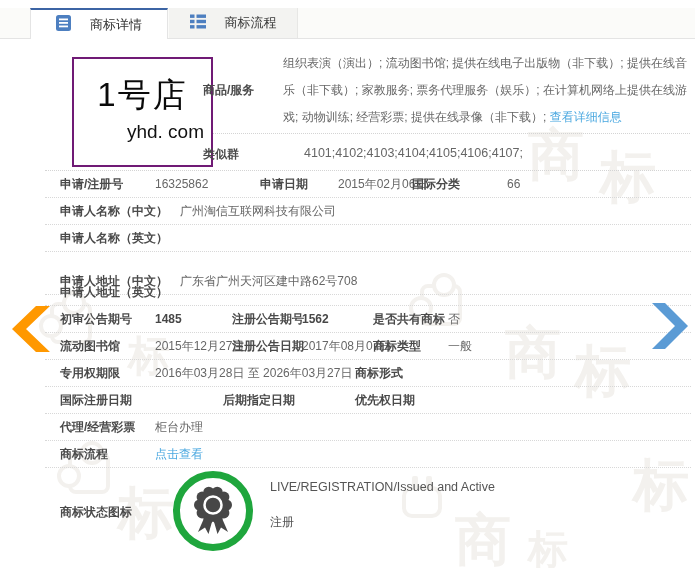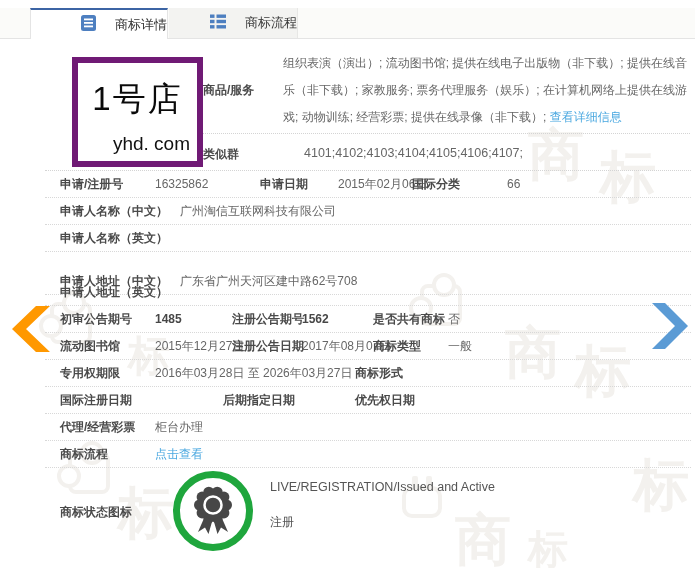--- a/index.html
+++ b/index.html
@@ -11,28 +11,28 @@
   .wm { position:absolute; z-index:0; color:#f3f1ee; font-weight:bold; user-select:none; }
   .wm-puzzle { position:absolute; z-index:0; width:42px; height:42px; border:4px solid #f3f1ee; border-radius:8px; }
   .wm-puzzle::before { content:""; position:absolute; width:16px; height:16px; border:4px solid #f3f1ee; border-radius:50%; top:-15px; left:8px; background:#fff; }
   .wm-puzzle::after  { content:""; position:absolute; width:16px; height:16px; border:4px solid #f3f1ee; border-radius:50%; left:-15px; top:8px; background:#fff; }
   .wm-plug { position:absolute; z-index:0; width:40px; height:32px; border:4px solid #f3f1ee; border-radius:10px; }
   .wm-plug::before { content:""; position:absolute; width:6px; height:12px; background:#f3f1ee; top:-14px; left:6px; border-radius:2px; }
   .wm-plug::after  { content:""; position:absolute; width:6px; height:12px; background:#f3f1ee; top:-14px; right:6px; border-radius:2px; }
 
   
   .tabbar { position:absolute; top:8px; left:0; width:695px; height:31px; background:#fbfbf9; border-bottom:1px solid #e4e4e4; z-index:3; }
-  .tab { position:absolute; top:0; height:30px; display:flex; align-items:center; justify-content:flex-end; gap:19px; font-size:13px; color:#333; cursor:pointer; }
+  .tab { position:absolute; top:0; height:30px; display:flex; align-items:center; justify-content:center; gap:19px; font-size:13px; color:#333; cursor:pointer; }
   .tab-active { left:30px; width:138px; background:#fff; border-top:2px solid #3c64a4; border-left:1px solid #e4e4e4; border-right:1px solid #e4e4e4; height:31px; z-index:4; }
   .tab-inactive { left:169px; width:129px; background:#f3f3f1; border-right:1px solid #e7e7e5; color:#3a3a3a; }
 
   
-  .logo-box { position:absolute; left:72px; top:57px; width:131px; height:110px; background:#fff; border:6px solid #701a75; z-index:2; }
+  .logo-box { position:absolute; left:72px; top:57px; width:141px; height:110px; background:#fff; border:2px solid #701a75; z-index:2; }
   .logo-cn { margin-top:14px; text-align:center; font-size:33px; letter-spacing:2px; color:#0a0a0a; font-weight:500; }
-  .logo-en { text-align:right; padding-right:7px; margin-top:11px; font-size:19px; color:#111; }
+  .logo-en { text-align:right; padding-right:7px; margin-top:3px; font-size:19px; color:#111; }
   .goods-label { position:absolute; left:203px; top:82px; font-size:12px; font-weight:bold; color:#4a4a4a; z-index:2; }
   .goods-text { position:absolute; left:283px; top:50px; width:408px; font-size:12px; line-height:27px; color:#666; z-index:2; }
   .sim-label { position:absolute; left:203px; top:146px; font-size:12px; font-weight:bold; color:#4a4a4a; z-index:2; }
   .sim-value { position:absolute; left:304px; top:146px; font-size:12.5px; color:#666; z-index:2; }
   .dotline { position:absolute; border-top:1px dotted #d4d4d4; z-index:1; }
   .dot-goods { left:200px; top:133px; width:490px; }
   .dot-sim { left:45px; top:170px; width:646px; }
 
   
   .row { position:absolute; left:45px; width:646px; height:27px; border-bottom:1px dotted #d8d8d8; font-size:12px; line-height:26px; z-index:2; }

